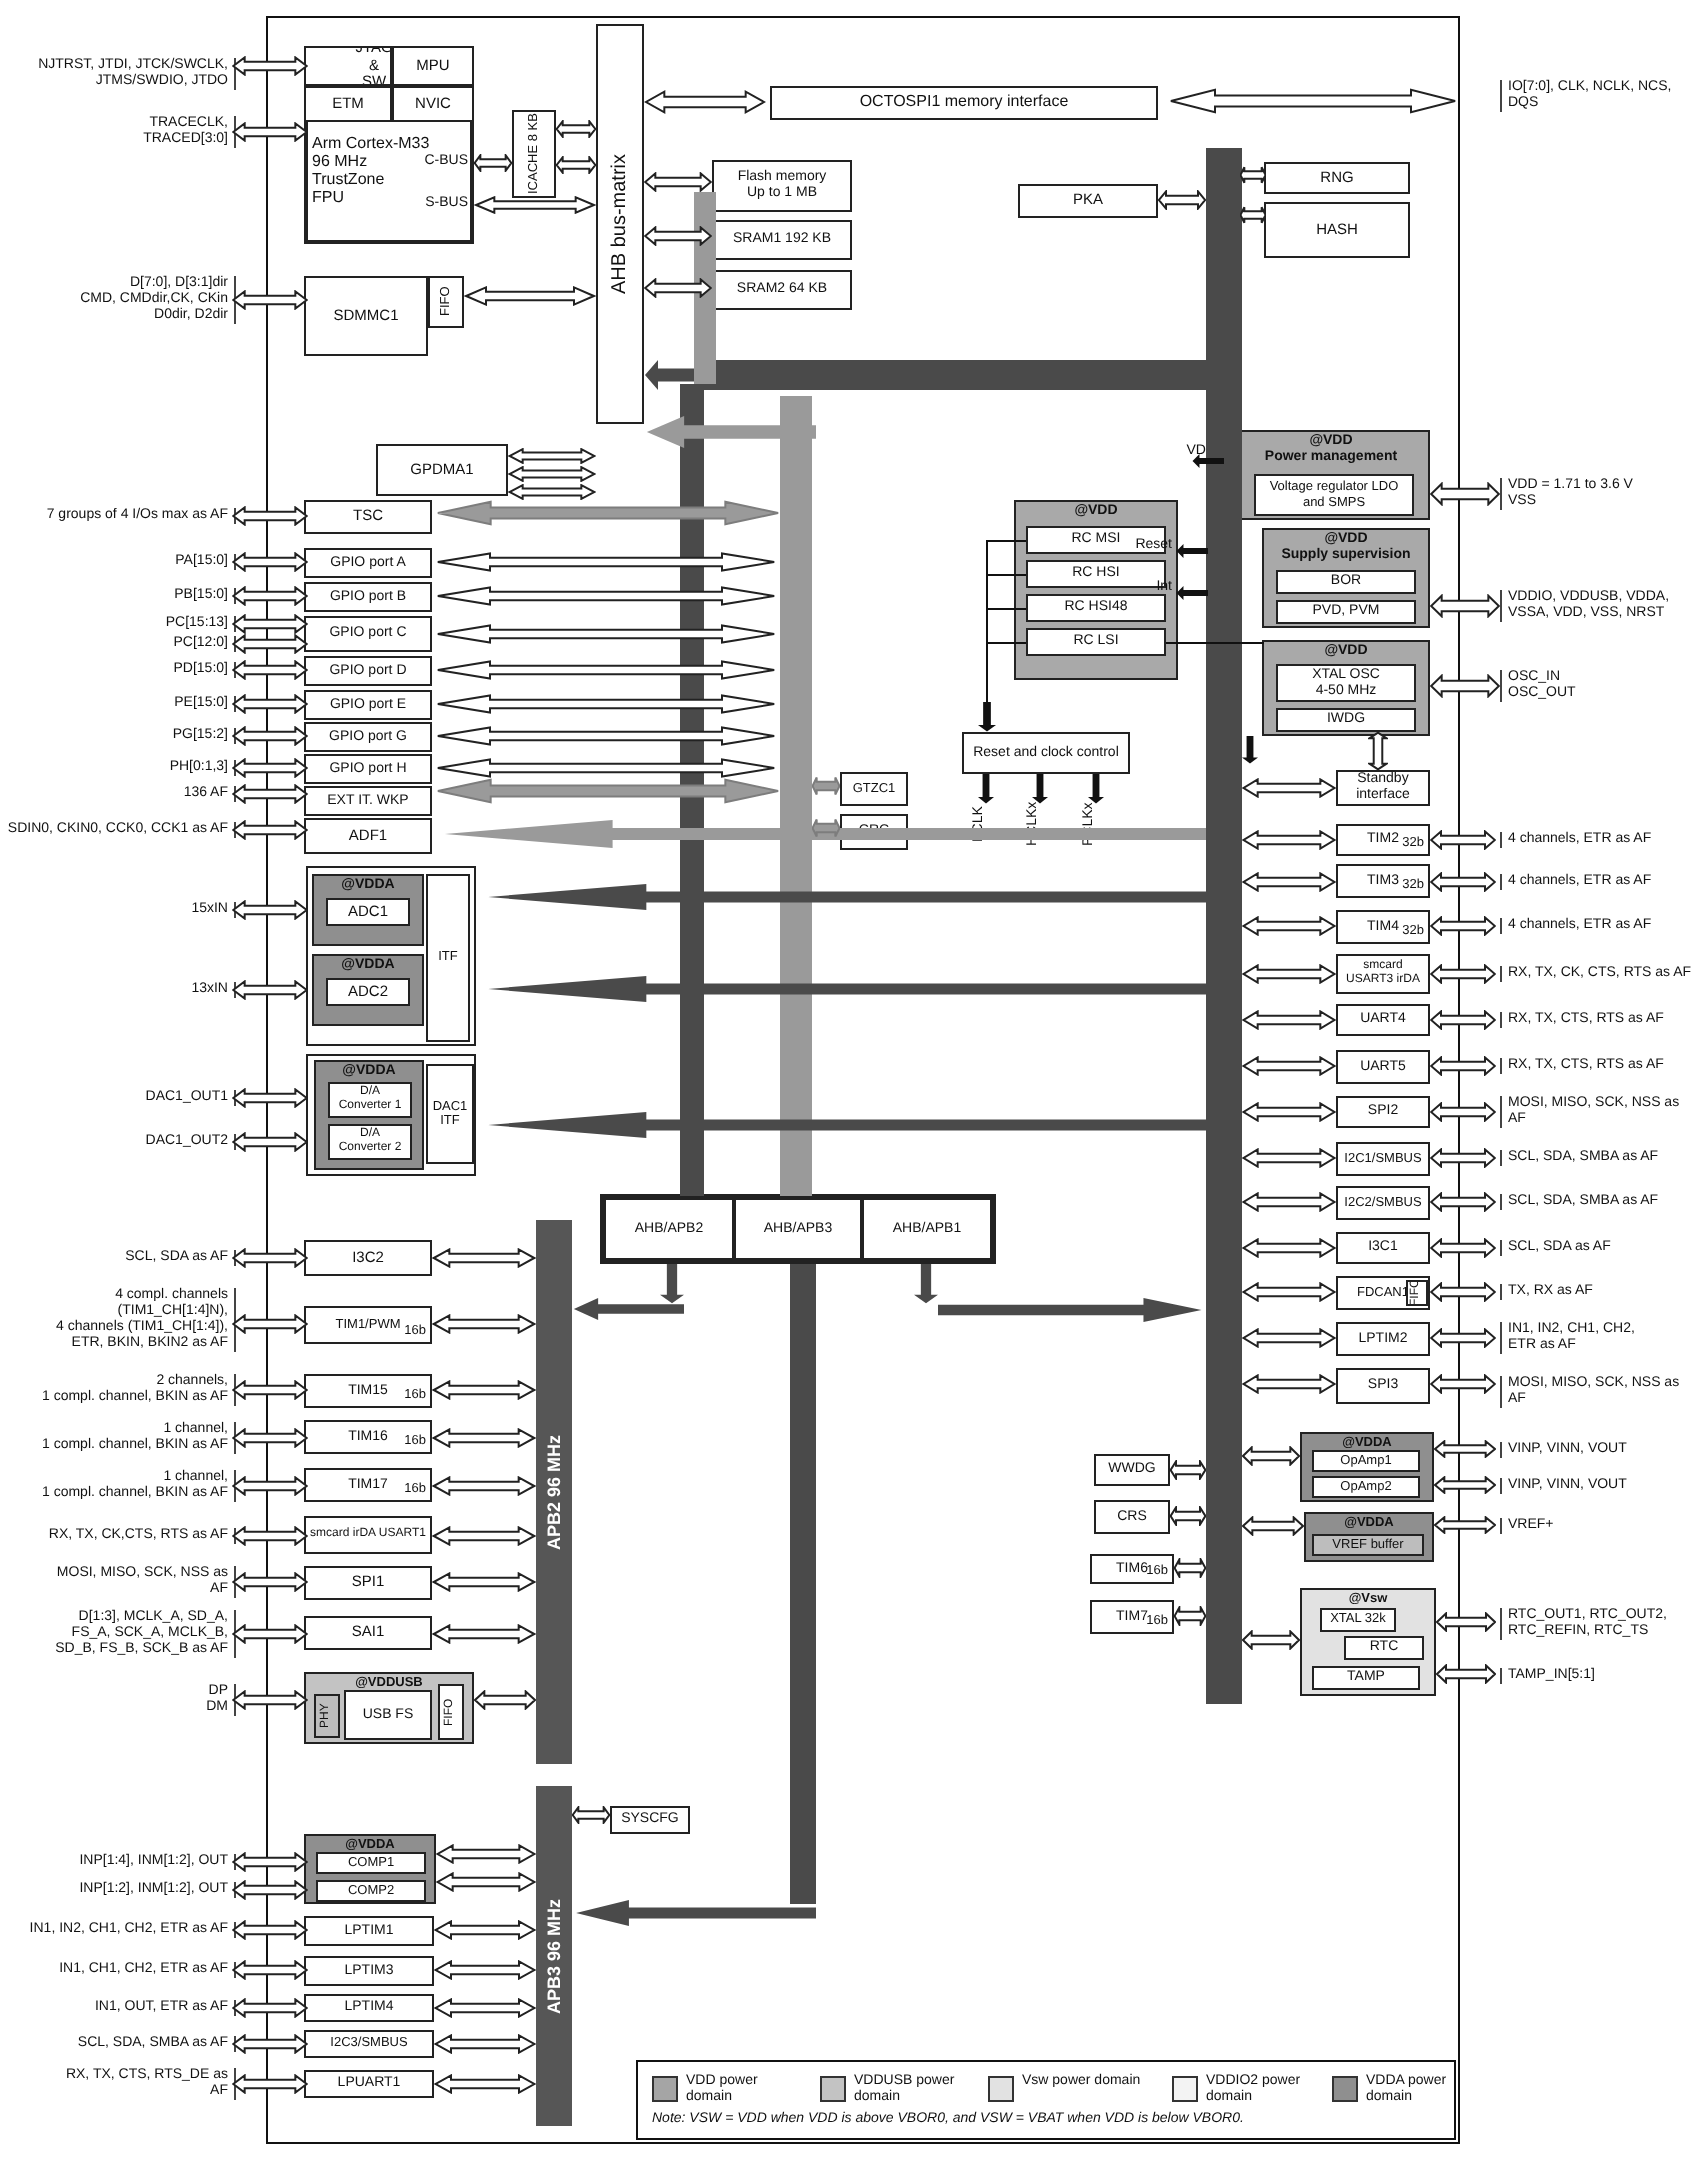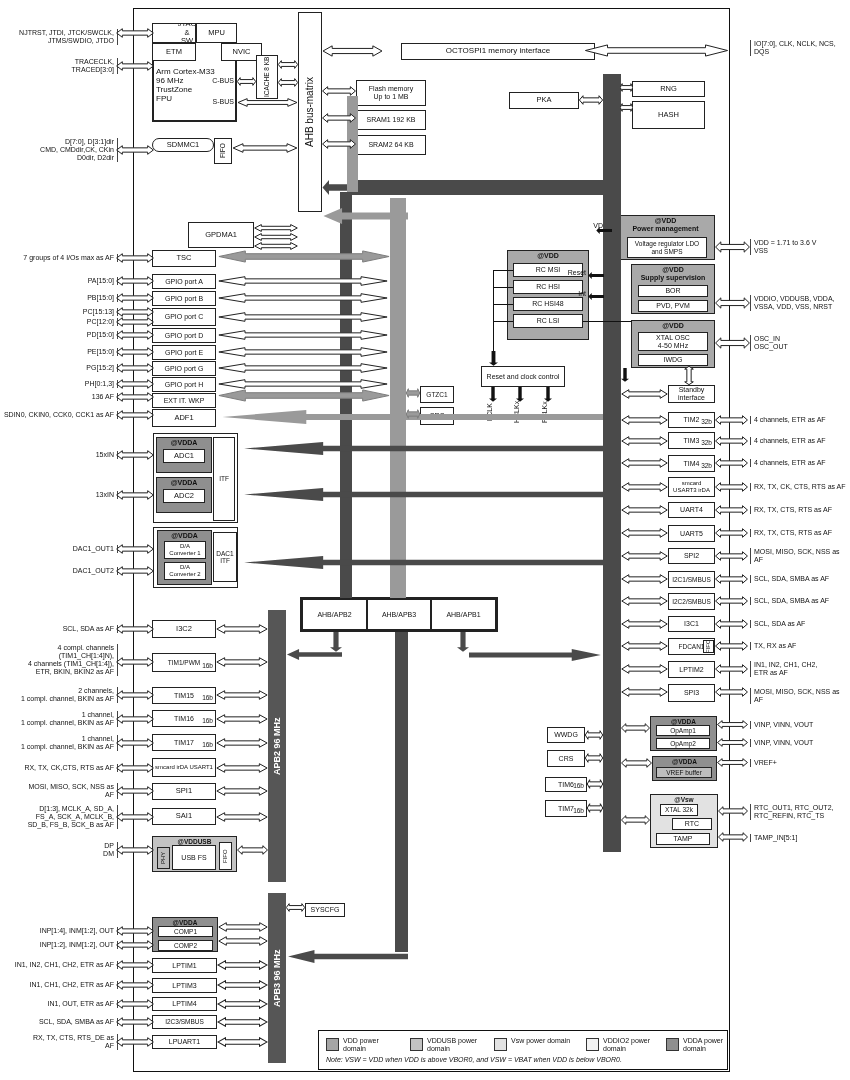--- a/index.html
+++ b/index.html
@@ -36,32 +36,32 @@
 </style>
 </head>
 <body>
 
 <div id="canvas">
     <div class="block frame" style="left: 133px; top: 8px; width: 597px; height: 1064px;"><span class="lb"></span></div>
     <div class="block b2" style="left: 152px; top: 23px; width: 85px; height: 99px;"><span class="lb"></span></div>
     <div class="block " style="left: 152px; top: 23px; width: 44px; height: 20px; padding-left: 26px;"><span class="lb">JTAG &amp; SW</span></div>
     <div class="block " style="left: 196px; top: 23px; width: 41px; height: 20px;"><span class="lb">MPU</span></div>
     <div class="block " style="left: 152px; top: 43px; width: 44px; height: 18px;"><span class="lb">ETM</span></div>
-    <div class="block " style="left: 196px; top: 43px; width: 41px; height: 18px; margin-left: 25px;"><span class="lb">NVIC</span></div>
+    <div class="block " style="left: 196px; top: 43px; width: 41px; height: 18px;"><span class="lb">NVIC</span></div>
     <div class="block txt left b f8" style="left: 156px; top: 60px; width: 70px; height: 52px;"><span class="lb">Arm Cortex-M33
 96 MHz
 TrustZone
 FPU</span></div>
     <div class="block txt right f7" style="left: 196px; top: 76px; width: 38px; height: 10px;"><span class="lb">C-BUS</span></div>
     <div class="block txt right f7" style="left: 196px; top: 97px; width: 38px; height: 10px;"><span class="lb">S-BUS</span></div>
     <div class="block rot f65" style="left: 256px; top: 55px; width: 22px; height: 44px;"><span class="lb">ICACHE 8 KB</span></div>
     <div class="block f10 rot" style="left: 298px; top: 12px; width: 24px; height: 200px;"><span class="lb">AHB bus-matrix</span></div>
-    <div class="block " style="left: 152px; top: 138px; width: 62px; height: 14px; border-radius: 13px;"><span class="lb">SDMMC1</span></div>
+    <div class="block " style="left: 152px; top: 138px; width: 62px; height: 40px;"><span class="lb">SDMMC1</span></div>
     <div class="block rot f65" style="left: 214px; top: 138px; width: 18px; height: 26px;"><span class="lb">FIFO</span></div>
-    <div class="block f8" style="left: 401px; top: 43px; width: 194px; height: 17px; text-align: right;"><span class="lb">OCTOSPI1 memory interface</span></div>
+    <div class="block f8" style="left: 385px; top: 43px; width: 194px; height: 17px; text-align: right;"><span class="lb">OCTOSPI1 memory interface</span></div>
     <div class="block f7" style="left: 356px; top: 80px; width: 70px; height: 26px;"><span class="lb">Flash memory
 Up to 1 MB</span></div>
     <div class="block f7" style="left: 356px; top: 110px; width: 70px; height: 20px;"><span class="lb">SRAM1 192 KB</span></div>
     <div class="block f7" style="left: 356px; top: 135px; width: 70px; height: 20px;"><span class="lb">SRAM2 64 KB</span></div>
     <div class="block " style="left: 509px; top: 92px; width: 70px; height: 17px;"><span class="lb">PKA</span></div>
     <div class="block " style="left: 632px; top: 81px; width: 73px; height: 16px;"><span class="lb">RNG</span></div>
     <div class="block " style="left: 632px; top: 101px; width: 73px; height: 28px;"><span class="lb">HASH</span></div>
     <div class="block barv rot" style="left: 268px; top: 610px; width: 18px; height: 272px;"><span class="lb">APB2 96 MHz</span></div>
     <div class="block barv rot" style="left: 268px; top: 893px; width: 18px; height: 170px;"><span class="lb">APB3 96 MHz</span></div>
     <div class="block " style="left: 188px; top: 222px; width: 66px; height: 26px;"><span class="lb">GPDMA1</span></div>

